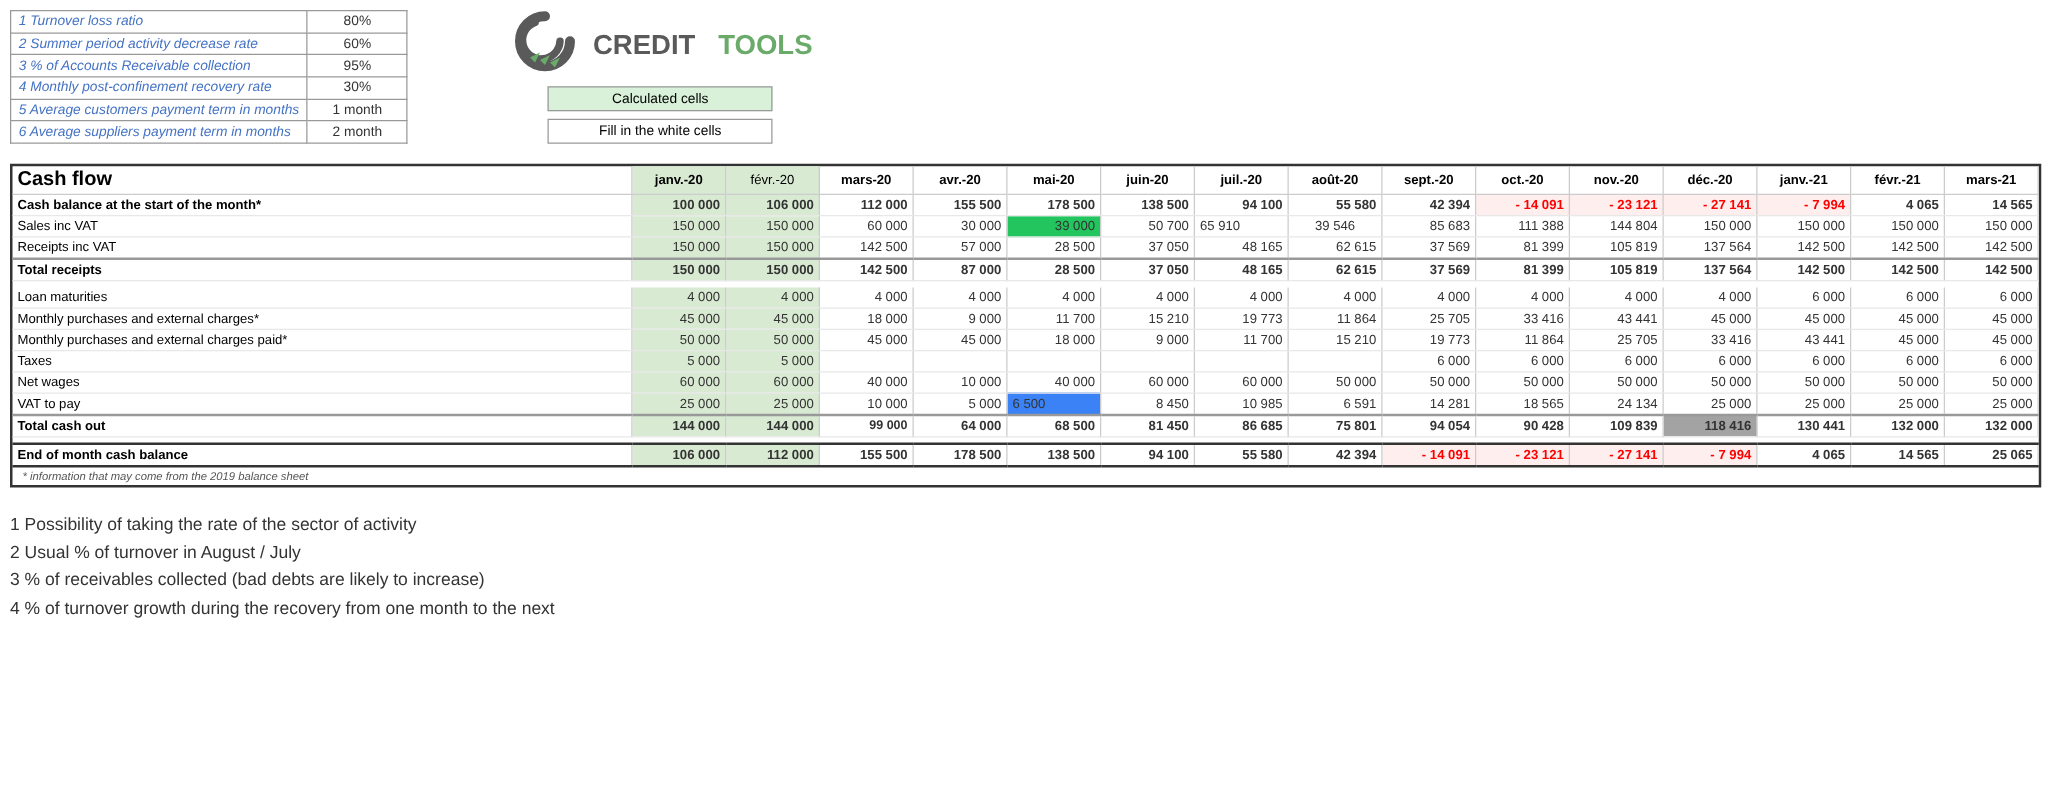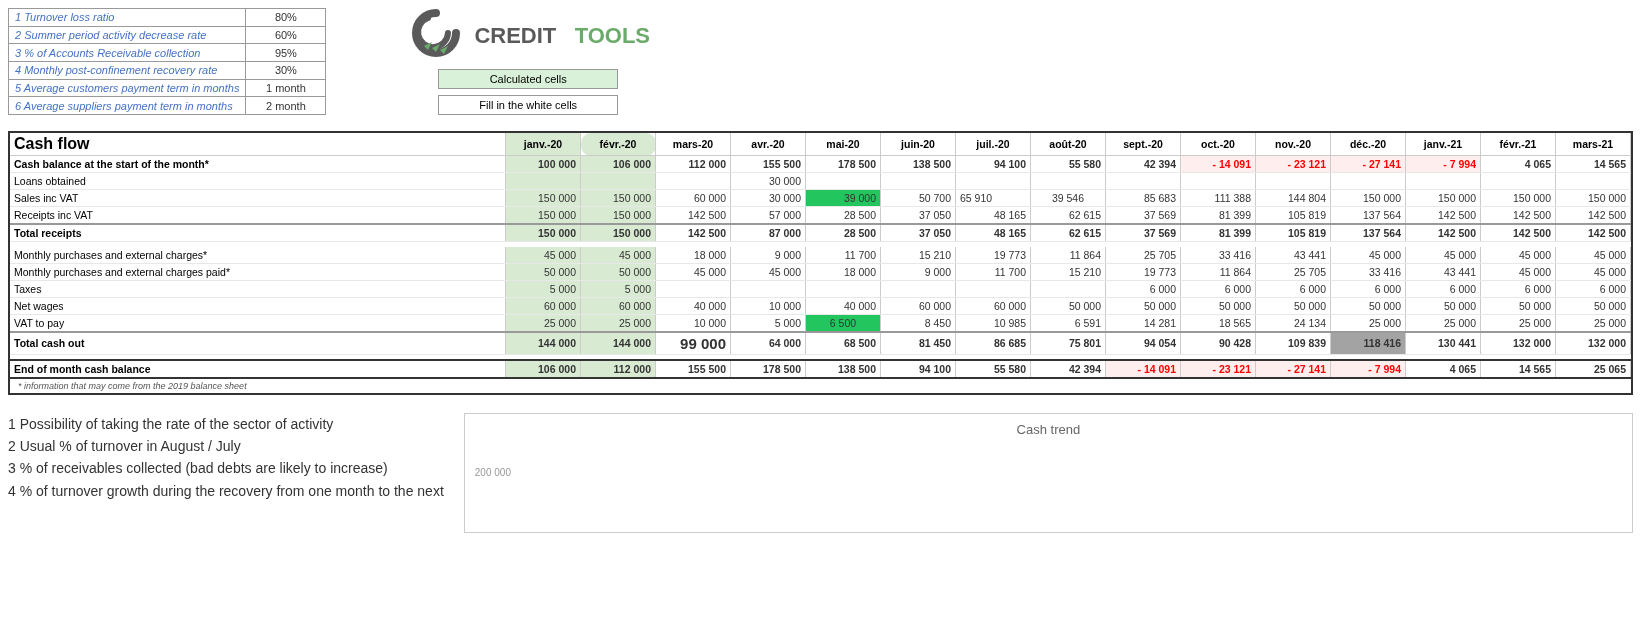--- a/index.html
+++ b/index.html
@@ -97,21 +97,21 @@
     <div class="legend-box legend-white">Fill in the white cells</div>
   </div>
 </div>
 
 <div class="cash-flow-section">
   <table class="cf-table">
     <thead>
       <tr>
         <td class="row-label bold" style="font-size:16px; border-bottom:1px solid #ccc;">Cash flow</td>
         <td id="col-h-0" class="val col-jan20 w-col" style="font-weight:bold;text-align:center;border-bottom:1px solid #ccc;">janv.-20</td>
-        <td id="col-h-1" class="val col-feb20 w-col" style="font-weight:bold;text-align:center;border-bottom:1px solid #ccc;border-radius:10px;">févr.-20</td>
+        <td id="col-h-1" class="val col-feb20 w-col" style="font-weight:normal;text-align:center;border-bottom:1px solid #ccc;">févr.-20</td>
         <td id="col-h-2" class="val w-col" style="font-weight:bold;text-align:center;border-bottom:1px solid #ccc;">mars-20</td>
         <td id="col-h-3" class="val w-col" style="font-weight:bold;text-align:center;border-bottom:1px solid #ccc;">avr.-20</td>
         <td id="col-h-4" class="val w-col" style="font-weight:bold;text-align:center;border-bottom:1px solid #ccc;">mai-20</td>
         <td id="col-h-5" class="val w-col" style="font-weight:bold;text-align:center;border-bottom:1px solid #ccc;">juin-20</td>
         <td id="col-h-6" class="val w-col" style="font-weight:bold;text-align:center;border-bottom:1px solid #ccc;">juil.-20</td>
         <td id="col-h-7" class="val w-col" style="font-weight:bold;text-align:center;border-bottom:1px solid #ccc;">août-20</td>
         <td id="col-h-8" class="val w-col" style="font-weight:bold;text-align:center;border-bottom:1px solid #ccc;">sept.-20</td>
         <td id="col-h-9" class="val w-col" style="font-weight:bold;text-align:center;border-bottom:1px solid #ccc;">oct.-20</td>
         <td id="col-h-10" class="val w-col" style="font-weight:bold;text-align:center;border-bottom:1px solid #ccc;">nov.-20</td>
         <td id="col-h-11" class="val w-col" style="font-weight:bold;text-align:center;border-bottom:1px solid #ccc;">déc.-20</td>
@@ -133,38 +133,20 @@
           <td style="text-align: right; background: rgb(255, 255, 255); color: rgb(51, 51, 51); font-weight: bold; padding: 2px 4px; border-right: 1px solid rgb(204, 204, 204); white-space: nowrap; font-size: 10.5px;">55 580</td>
           <td style="text-align: right; background: rgb(255, 255, 255); color: rgb(51, 51, 51); font-weight: bold; padding: 2px 4px; border-right: 1px solid rgb(204, 204, 204); white-space: nowrap; font-size: 10.5px;">42 394</td>
           <td style="text-align: right; background: rgb(255, 238, 238); color: rgb(255, 0, 0); font-weight: bold; padding: 2px 4px; border-right: 1px solid rgb(204, 204, 204); white-space: nowrap; font-size: 10.5px;">- 14 091</td>
           <td style="text-align: right; background: rgb(255, 238, 238); color: rgb(255, 0, 0); font-weight: bold; padding: 2px 4px; border-right: 1px solid rgb(204, 204, 204); white-space: nowrap; font-size: 10.5px;">- 23 121</td>
           <td style="text-align: right; background: rgb(255, 238, 238); color: rgb(255, 0, 0); font-weight: bold; padding: 2px 4px; border-right: 1px solid rgb(204, 204, 204); white-space: nowrap; font-size: 10.5px;">- 27 141</td>
           <td style="text-align: right; background: rgb(255, 238, 238); color: rgb(255, 0, 0); font-weight: bold; padding: 2px 4px; border-right: 1px solid rgb(204, 204, 204); white-space: nowrap; font-size: 10.5px;">- 7 994</td>
           <td style="text-align: right; background: rgb(255, 255, 255); color: rgb(51, 51, 51); font-weight: bold; padding: 2px 4px; border-right: 1px solid rgb(204, 204, 204); white-space: nowrap; font-size: 10.5px;">4 065</td>
           <td style="text-align: right; background: rgb(255, 255, 255); color: rgb(51, 51, 51); font-weight: bold; padding: 2px 4px; border-right: 1px solid rgb(204, 204, 204); white-space: nowrap; font-size: 10.5px;">14 565</td>
         </tr>
         <tr>
-          <td class="row-label " style="">Loans obtained</td>
-          <td style="text-align: right; background: rgb(217, 234, 211); color: rgb(51, 51, 51); padding: 2px 4px; border-right: 1px solid rgb(204, 204, 204); white-space: nowrap; font-size: 10.5px;"></td>
-          <td style="text-align: right; background: rgb(217, 234, 211); color: rgb(51, 51, 51); padding: 2px 4px; border-right: 1px solid rgb(204, 204, 204); white-space: nowrap; font-size: 10.5px;"></td>
-          <td style="text-align: right; background: rgb(255, 255, 255); color: rgb(51, 51, 51); padding: 2px 4px; border-right: 1px solid rgb(204, 204, 204); white-space: nowrap; font-size: 10.5px;"></td>
-          <td style="text-align: right; background: rgb(255, 255, 255); color: rgb(51, 51, 51); padding: 2px 4px; border-right: 1px solid rgb(204, 204, 204); white-space: nowrap; font-size: 10.5px;">30 000</td>
-          <td style="text-align: right; background: rgb(255, 255, 255); color: rgb(51, 51, 51); padding: 2px 4px; border-right: 1px solid rgb(204, 204, 204); white-space: nowrap; font-size: 10.5px;"></td>
-          <td style="text-align: right; background: rgb(255, 255, 255); color: rgb(51, 51, 51); padding: 2px 4px; border-right: 1px solid rgb(204, 204, 204); white-space: nowrap; font-size: 10.5px;"></td>
-          <td style="text-align: right; background: rgb(255, 255, 255); color: rgb(51, 51, 51); padding: 2px 4px; border-right: 1px solid rgb(204, 204, 204); white-space: nowrap; font-size: 10.5px;"></td>
-          <td style="text-align: right; background: rgb(255, 255, 255); color: rgb(51, 51, 51); padding: 2px 4px; border-right: 1px solid rgb(204, 204, 204); white-space: nowrap; font-size: 10.5px;"></td>
-          <td style="text-align: right; background: rgb(255, 255, 255); color: rgb(51, 51, 51); padding: 2px 4px; border-right: 1px solid rgb(204, 204, 204); white-space: nowrap; font-size: 10.5px;"></td>
-          <td style="text-align: right; background: rgb(255, 255, 255); color: rgb(51, 51, 51); padding: 2px 4px; border-right: 1px solid rgb(204, 204, 204); white-space: nowrap; font-size: 10.5px;"></td>
-          <td style="text-align: right; background: rgb(255, 255, 255); color: rgb(51, 51, 51); padding: 2px 4px; border-right: 1px solid rgb(204, 204, 204); white-space: nowrap; font-size: 10.5px;"></td>
-          <td style="text-align: right; background: rgb(255, 255, 255); color: rgb(51, 51, 51); padding: 2px 4px; border-right: 1px solid rgb(204, 204, 204); white-space: nowrap; font-size: 10.5px;"></td>
-          <td style="text-align: right; background: rgb(255, 255, 255); color: rgb(51, 51, 51); padding: 2px 4px; border-right: 1px solid rgb(204, 204, 204); white-space: nowrap; font-size: 10.5px;"></td>
-          <td style="text-align: right; background: rgb(255, 255, 255); color: rgb(51, 51, 51); padding: 2px 4px; border-right: 1px solid rgb(204, 204, 204); white-space: nowrap; font-size: 10.5px;"></td>
-          <td style="text-align: right; background: rgb(255, 255, 255); color: rgb(51, 51, 51); padding: 2px 4px; border-right: 1px solid rgb(204, 204, 204); white-space: nowrap; font-size: 10.5px;"></td>
-        </tr>
-        <tr>
           <td class="row-label " style="">Sales inc VAT</td>
           <td style="text-align: right; background: rgb(217, 234, 211); color: rgb(51, 51, 51); padding: 2px 4px; border-right: 1px solid rgb(204, 204, 204); white-space: nowrap; font-size: 10.5px;">150 000</td>
           <td style="text-align: right; background: rgb(217, 234, 211); color: rgb(51, 51, 51); padding: 2px 4px; border-right: 1px solid rgb(204, 204, 204); white-space: nowrap; font-size: 10.5px;">150 000</td>
           <td style="text-align: right; background: rgb(255, 255, 255); color: rgb(51, 51, 51); padding: 2px 4px; border-right: 1px solid rgb(204, 204, 204); white-space: nowrap; font-size: 10.5px;">60 000</td>
           <td style="text-align: right; background: rgb(255, 255, 255); color: rgb(51, 51, 51); padding: 2px 4px; border-right: 1px solid rgb(204, 204, 204); white-space: nowrap; font-size: 10.5px;">30 000</td>
           <td style="text-align: right; background: #22c55e; color: rgb(51, 51, 51); padding: 2px 4px; border-right: 1px solid rgb(204, 204, 204); white-space: nowrap; font-size: 10.5px;">39 000</td>
           <td style="text-align: right; background: rgb(255, 255, 255); color: rgb(51, 51, 51); padding: 2px 4px; border-right: 1px solid rgb(204, 204, 204); white-space: nowrap; font-size: 10.5px;">50 700</td>
           <td style="text-align: left; background: rgb(255, 255, 255); color: rgb(51, 51, 51); padding: 2px 4px; border-right: 1px solid rgb(204, 204, 204); white-space: nowrap; font-size: 10.5px;">65 910</td>
           <td style="text-align: center; background: rgb(255, 255, 255); color: rgb(51, 51, 51); padding: 2px 4px; border-right: 1px solid rgb(204, 204, 204); white-space: nowrap; font-size: 10.5px;">39 546</td>
           <td style="text-align: right; background: rgb(255, 255, 255); color: rgb(51, 51, 51); padding: 2px 4px; border-right: 1px solid rgb(204, 204, 204); white-space: nowrap; font-size: 10.5px;">85 683</td>
@@ -208,20 +190,38 @@
           <td style="text-align: right; background: rgb(255, 255, 255); color: rgb(51, 51, 51); border-top: 2px solid rgb(153, 153, 153); font-weight: bold; padding: 2px 4px; border-right: 1px solid rgb(204, 204, 204); white-space: nowrap; font-size: 10.5px;">105 819</td>
           <td style="text-align: right; background: rgb(255, 255, 255); color: rgb(51, 51, 51); border-top: 2px solid rgb(153, 153, 153); font-weight: bold; padding: 2px 4px; border-right: 1px solid rgb(204, 204, 204); white-space: nowrap; font-size: 10.5px;">137 564</td>
           <td style="text-align: right; background: rgb(255, 255, 255); color: rgb(51, 51, 51); border-top: 2px solid rgb(153, 153, 153); font-weight: bold; padding: 2px 4px; border-right: 1px solid rgb(204, 204, 204); white-space: nowrap; font-size: 10.5px;">142 500</td>
           <td style="text-align: right; background: rgb(255, 255, 255); color: rgb(51, 51, 51); border-top: 2px solid rgb(153, 153, 153); font-weight: bold; padding: 2px 4px; border-right: 1px solid rgb(204, 204, 204); white-space: nowrap; font-size: 10.5px;">142 500</td>
           <td style="text-align: right; background: rgb(255, 255, 255); color: rgb(51, 51, 51); border-top: 2px solid rgb(153, 153, 153); font-weight: bold; padding: 2px 4px; border-right: 1px solid rgb(204, 204, 204); white-space: nowrap; font-size: 10.5px;">142 500</td>
         </tr>
         <tr>
           <td colspan="16" style="height:5px;border:none;"></td>
         </tr>
         <tr>
+          <td class="row-label " style="">Loan maturities</td>
+          <td style="text-align: right; background: rgb(217, 234, 211); color: rgb(51, 51, 51); padding: 2px 4px; border-right: 1px solid rgb(204, 204, 204); white-space: nowrap; font-size: 10.5px;">4 000</td>
+          <td style="text-align: right; background: rgb(217, 234, 211); color: rgb(51, 51, 51); padding: 2px 4px; border-right: 1px solid rgb(204, 204, 204); white-space: nowrap; font-size: 10.5px;">4 000</td>
+          <td style="text-align: right; background: rgb(255, 255, 255); color: rgb(51, 51, 51); padding: 2px 4px; border-right: 1px solid rgb(204, 204, 204); white-space: nowrap; font-size: 10.5px;">4 000</td>
+          <td style="text-align: right; background: rgb(255, 255, 255); color: rgb(51, 51, 51); padding: 2px 4px; border-right: 1px solid rgb(204, 204, 204); white-space: nowrap; font-size: 10.5px;">4 000</td>
+          <td style="text-align: right; background: rgb(255, 255, 255); color: rgb(51, 51, 51); padding: 2px 4px; border-right: 1px solid rgb(204, 204, 204); white-space: nowrap; font-size: 10.5px;">4 000</td>
+          <td style="text-align: right; background: rgb(255, 255, 255); color: rgb(51, 51, 51); padding: 2px 4px; border-right: 1px solid rgb(204, 204, 204); white-space: nowrap; font-size: 10.5px;">4 000</td>
+          <td style="text-align: right; background: rgb(255, 255, 255); color: rgb(51, 51, 51); padding: 2px 4px; border-right: 1px solid rgb(204, 204, 204); white-space: nowrap; font-size: 10.5px;">4 000</td>
+          <td style="text-align: right; background: rgb(255, 255, 255); color: rgb(51, 51, 51); padding: 2px 4px; border-right: 1px solid rgb(204, 204, 204); white-space: nowrap; font-size: 10.5px;">4 000</td>
+          <td style="text-align: right; background: rgb(255, 255, 255); color: rgb(51, 51, 51); padding: 2px 4px; border-right: 1px solid rgb(204, 204, 204); white-space: nowrap; font-size: 10.5px;">4 000</td>
+          <td style="text-align: right; background: rgb(255, 255, 255); color: rgb(51, 51, 51); padding: 2px 4px; border-right: 1px solid rgb(204, 204, 204); white-space: nowrap; font-size: 10.5px;">4 000</td>
+          <td style="text-align: right; background: rgb(255, 255, 255); color: rgb(51, 51, 51); padding: 2px 4px; border-right: 1px solid rgb(204, 204, 204); white-space: nowrap; font-size: 10.5px;">4 000</td>
+          <td style="text-align: right; background: rgb(255, 255, 255); color: rgb(51, 51, 51); padding: 2px 4px; border-right: 1px solid rgb(204, 204, 204); white-space: nowrap; font-size: 10.5px;">4 000</td>
+          <td style="text-align: right; background: rgb(255, 255, 255); color: rgb(51, 51, 51); padding: 2px 4px; border-right: 1px solid rgb(204, 204, 204); white-space: nowrap; font-size: 10.5px;">6 000</td>
+          <td style="text-align: right; background: rgb(255, 255, 255); color: rgb(51, 51, 51); padding: 2px 4px; border-right: 1px solid rgb(204, 204, 204); white-space: nowrap; font-size: 10.5px;">6 000</td>
+          <td style="text-align: right; background: rgb(255, 255, 255); color: rgb(51, 51, 51); padding: 2px 4px; border-right: 1px solid rgb(204, 204, 204); white-space: nowrap; font-size: 10.5px;">6 000</td>
+        </tr>
+        <tr>
           <td class="row-label " style="">Monthly purchases and external charges*</td>
           <td style="text-align: right; background: rgb(217, 234, 211); color: rgb(51, 51, 51); padding: 2px 4px; border-right: 1px solid rgb(204, 204, 204); white-space: nowrap; font-size: 10.5px;">45 000</td>
           <td style="text-align: right; background: rgb(217, 234, 211); color: rgb(51, 51, 51); padding: 2px 4px; border-right: 1px solid rgb(204, 204, 204); white-space: nowrap; font-size: 10.5px;">45 000</td>
           <td style="text-align: right; background: rgb(255, 255, 255); color: rgb(51, 51, 51); padding: 2px 4px; border-right: 1px solid rgb(204, 204, 204); white-space: nowrap; font-size: 10.5px;">18 000</td>
           <td style="text-align: right; background: rgb(255, 255, 255); color: rgb(51, 51, 51); padding: 2px 4px; border-right: 1px solid rgb(204, 204, 204); white-space: nowrap; font-size: 10.5px;">9 000</td>
           <td style="text-align: right; background: rgb(255, 255, 255); color: rgb(51, 51, 51); padding: 2px 4px; border-right: 1px solid rgb(204, 204, 204); white-space: nowrap; font-size: 10.5px;">11 700</td>
           <td style="text-align: right; background: rgb(255, 255, 255); color: rgb(51, 51, 51); padding: 2px 4px; border-right: 1px solid rgb(204, 204, 204); white-space: nowrap; font-size: 10.5px;">15 210</td>
           <td style="text-align: right; background: rgb(255, 255, 255); color: rgb(51, 51, 51); padding: 2px 4px; border-right: 1px solid rgb(204, 204, 204); white-space: nowrap; font-size: 10.5px;">19 773</td>
           <td style="text-align: right; background: rgb(255, 255, 255); color: rgb(51, 51, 51); padding: 2px 4px; border-right: 1px solid rgb(204, 204, 204); white-space: nowrap; font-size: 10.5px;">11 864</td>
           <td style="text-align: right; background: rgb(255, 255, 255); color: rgb(51, 51, 51); padding: 2px 4px; border-right: 1px solid rgb(204, 204, 204); white-space: nowrap; font-size: 10.5px;">25 705</td>
@@ -285,37 +285,37 @@
           <td style="text-align: right; background: rgb(255, 255, 255); color: rgb(51, 51, 51); padding: 2px 4px; border-right: 1px solid rgb(204, 204, 204); white-space: nowrap; font-size: 10.5px;">50 000</td>
           <td style="text-align: right; background: rgb(255, 255, 255); color: rgb(51, 51, 51); padding: 2px 4px; border-right: 1px solid rgb(204, 204, 204); white-space: nowrap; font-size: 10.5px;">50 000</td>
           <td style="text-align: right; background: rgb(255, 255, 255); color: rgb(51, 51, 51); padding: 2px 4px; border-right: 1px solid rgb(204, 204, 204); white-space: nowrap; font-size: 10.5px;">50 000</td>
         </tr>
         <tr>
           <td class="row-label " style="">VAT to pay</td>
           <td style="text-align: right; background: rgb(217, 234, 211); color: rgb(51, 51, 51); padding: 2px 4px; border-right: 1px solid rgb(204, 204, 204); white-space: nowrap; font-size: 10.5px;">25 000</td>
           <td style="text-align: right; background: rgb(217, 234, 211); color: rgb(51, 51, 51); padding: 2px 4px; border-right: 1px solid rgb(204, 204, 204); white-space: nowrap; font-size: 10.5px;">25 000</td>
           <td style="text-align: right; background: rgb(255, 255, 255); color: rgb(51, 51, 51); padding: 2px 4px; border-right: 1px solid rgb(204, 204, 204); white-space: nowrap; font-size: 10.5px;">10 000</td>
           <td style="text-align: right; background: rgb(255, 255, 255); color: rgb(51, 51, 51); padding: 2px 4px; border-right: 1px solid rgb(204, 204, 204); white-space: nowrap; font-size: 10.5px;">5 000</td>
-          <td style="text-align: center; background: #22c55e; color: rgb(51, 51, 51); padding: 2px 4px; border-right: 1px solid rgb(204, 204, 204); white-space: nowrap; font-size: 10.5px;">6 500</td>
+          <td style="text-align: left; background: #3b82f6; color: rgb(51, 51, 51); padding: 2px 4px; border-right: 1px solid rgb(204, 204, 204); white-space: nowrap; font-size: 10.5px;">6 500</td>
           <td style="text-align: right; background: rgb(255, 255, 255); color: rgb(51, 51, 51); padding: 2px 4px; border-right: 1px solid rgb(204, 204, 204); white-space: nowrap; font-size: 10.5px;">8 450</td>
           <td style="text-align: right; background: rgb(255, 255, 255); color: rgb(51, 51, 51); padding: 2px 4px; border-right: 1px solid rgb(204, 204, 204); white-space: nowrap; font-size: 10.5px; margin-top: 28px;">10 985</td>
           <td style="text-align: right; background: rgb(255, 255, 255); color: rgb(51, 51, 51); padding: 2px 4px; border-right: 1px solid rgb(204, 204, 204); white-space: nowrap; font-size: 10.5px;">6 591</td>
           <td style="text-align: right; background: rgb(255, 255, 255); color: rgb(51, 51, 51); padding: 2px 4px; border-right: 1px solid rgb(204, 204, 204); white-space: nowrap; font-size: 10.5px;">14 281</td>
           <td style="text-align: right; background: rgb(255, 255, 255); color: rgb(51, 51, 51); padding: 2px 4px; border-right: 1px solid rgb(204, 204, 204); white-space: nowrap; font-size: 10.5px;">18 565</td>
           <td style="text-align: right; background: rgb(255, 255, 255); color: rgb(51, 51, 51); padding: 2px 4px; border-right: 1px solid rgb(204, 204, 204); white-space: nowrap; font-size: 10.5px;">24 134</td>
           <td style="text-align: right; background: rgb(255, 255, 255); color: rgb(51, 51, 51); padding: 2px 4px; border-right: 1px solid rgb(204, 204, 204); white-space: nowrap; font-size: 10.5px;">25 000</td>
           <td style="text-align: right; background: rgb(255, 255, 255); color: rgb(51, 51, 51); padding: 2px 4px; border-right: 1px solid rgb(204, 204, 204); white-space: nowrap; font-size: 10.5px;">25 000</td>
           <td style="text-align: right; background: rgb(255, 255, 255); color: rgb(51, 51, 51); padding: 2px 4px; border-right: 1px solid rgb(204, 204, 204); white-space: nowrap; font-size: 10.5px;">25 000</td>
           <td style="text-align: right; background: rgb(255, 255, 255); color: rgb(51, 51, 51); padding: 2px 4px; border-right: 1px solid rgb(204, 204, 204); white-space: nowrap; font-size: 10.5px;">25 000</td>
         </tr>
         <tr>
           <td class="row-label bold" style="border-top:2px solid #999;">Total cash out</td>
           <td style="text-align: right; background: rgb(217, 234, 211); color: rgb(51, 51, 51); border-top: 2px solid rgb(153, 153, 153); font-weight: bold; padding: 2px 4px; border-right: 1px solid rgb(204, 204, 204); white-space: nowrap; font-size: 10.5px;">144 000</td>
           <td style="text-align: right; background: rgb(217, 234, 211); color: rgb(51, 51, 51); border-top: 2px solid rgb(153, 153, 153); font-weight: bold; padding: 2px 4px; border-right: 1px solid rgb(204, 204, 204); white-space: nowrap; font-size: 10.5px;">144 000</td>
-          <td style="text-align: right; background: rgb(255, 255, 255); color: rgb(51, 51, 51); border-top: 2px solid rgb(153, 153, 153); font-weight: bold; padding: 2px 4px; border-right: 1px solid rgb(204, 204, 204); white-space: nowrap; font-size: 15px;">99 000</td>
+          <td style="text-align: right; background: rgb(255, 255, 255); color: rgb(51, 51, 51); border-top: 2px solid rgb(153, 153, 153); font-weight: bold; padding: 2px 4px; border-right: 1px solid rgb(204, 204, 204); white-space: nowrap; font-size: 10px;">99 000</td>
           <td style="text-align: right; background: rgb(255, 255, 255); color: rgb(51, 51, 51); border-top: 2px solid rgb(153, 153, 153); font-weight: bold; padding: 2px 4px; border-right: 1px solid rgb(204, 204, 204); white-space: nowrap; font-size: 10.5px;">64 000</td>
           <td style="text-align: right; background: rgb(255, 255, 255); color: rgb(51, 51, 51); border-top: 2px solid rgb(153, 153, 153); font-weight: bold; padding: 2px 4px; border-right: 1px solid rgb(204, 204, 204); white-space: nowrap; font-size: 10.5px;">68 500</td>
           <td style="text-align: right; background: rgb(255, 255, 255); color: rgb(51, 51, 51); border-top: 2px solid rgb(153, 153, 153); font-weight: bold; padding: 2px 4px; border-right: 1px solid rgb(204, 204, 204); white-space: nowrap; font-size: 10.5px;">81 450</td>
           <td style="text-align: right; background: rgb(255, 255, 255); color: rgb(51, 51, 51); border-top: 2px solid rgb(153, 153, 153); font-weight: bold; padding: 2px 4px; border-right: 1px solid rgb(204, 204, 204); white-space: nowrap; font-size: 10.5px;">86 685</td>
           <td style="text-align: right; background: rgb(255, 255, 255); color: rgb(51, 51, 51); border-top: 2px solid rgb(153, 153, 153); font-weight: bold; padding: 2px 4px; border-right: 1px solid rgb(204, 204, 204); white-space: nowrap; font-size: 10.5px;">75 801</td>
           <td style="text-align: right; background: rgb(255, 255, 255); color: rgb(51, 51, 51); border-top: 2px solid rgb(153, 153, 153); font-weight: bold; padding: 2px 4px; border-right: 1px solid rgb(204, 204, 204); white-space: nowrap; font-size: 10.5px;">94 054</td>
           <td style="text-align: right; background: rgb(255, 255, 255); color: rgb(51, 51, 51); border-top: 2px solid rgb(153, 153, 153); font-weight: bold; padding: 2px 4px; border-right: 1px solid rgb(204, 204, 204); white-space: nowrap; font-size: 10.5px;">90 428</td>
           <td style="text-align: right; background: rgb(255, 255, 255); color: rgb(51, 51, 51); border-top: 2px solid rgb(153, 153, 153); font-weight: bold; padding: 2px 4px; border-right: 1px solid rgb(204, 204, 204); white-space: nowrap; font-size: 10.5px;">109 839</td>
           <td style="text-align: right; background: #a3a3a3; color: rgb(51, 51, 51); border-top: 2px solid rgb(153, 153, 153); font-weight: bold; padding: 2px 4px; border-right: 1px solid rgb(204, 204, 204); white-space: nowrap; font-size: 10.5px;">118 416</td>
           <td style="text-align: right; background: rgb(255, 255, 255); color: rgb(51, 51, 51); border-top: 2px solid rgb(153, 153, 153); font-weight: bold; padding: 2px 4px; border-right: 1px solid rgb(204, 204, 204); white-space: nowrap; font-size: 10.5px;">130 441</td>
@@ -348,17 +348,13 @@
   <div class="footnote">* information that may come from the 2019 balance sheet</div>
 </div>
 
 <div class="bottom-section">
   <ul class="notes-list" id="notes-list" style="list-style:none;">
       <li>1 Possibility of taking the rate of the sector of activity</li>
       <li>2 Usual % of turnover in August / July</li>
       <li>3 % of receivables collected (bad debts are likely to increase)</li>
       <li>4 % of turnover growth during the recovery from one month to the next</li>
     </ul>
-  <div class="chart-area">
-    <div class="chart-title">Cash trend</div>
-    <div class="chart-y-label">200 000</div>
-  </div>
 </div>
 
 </body></html>

